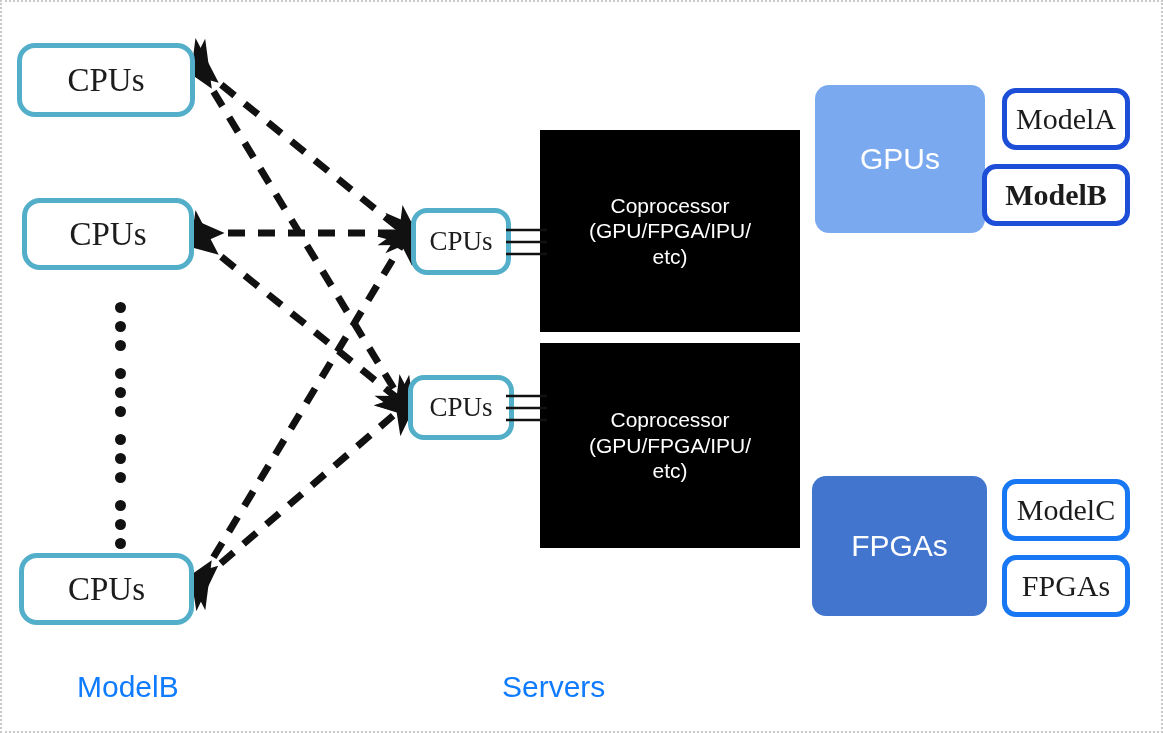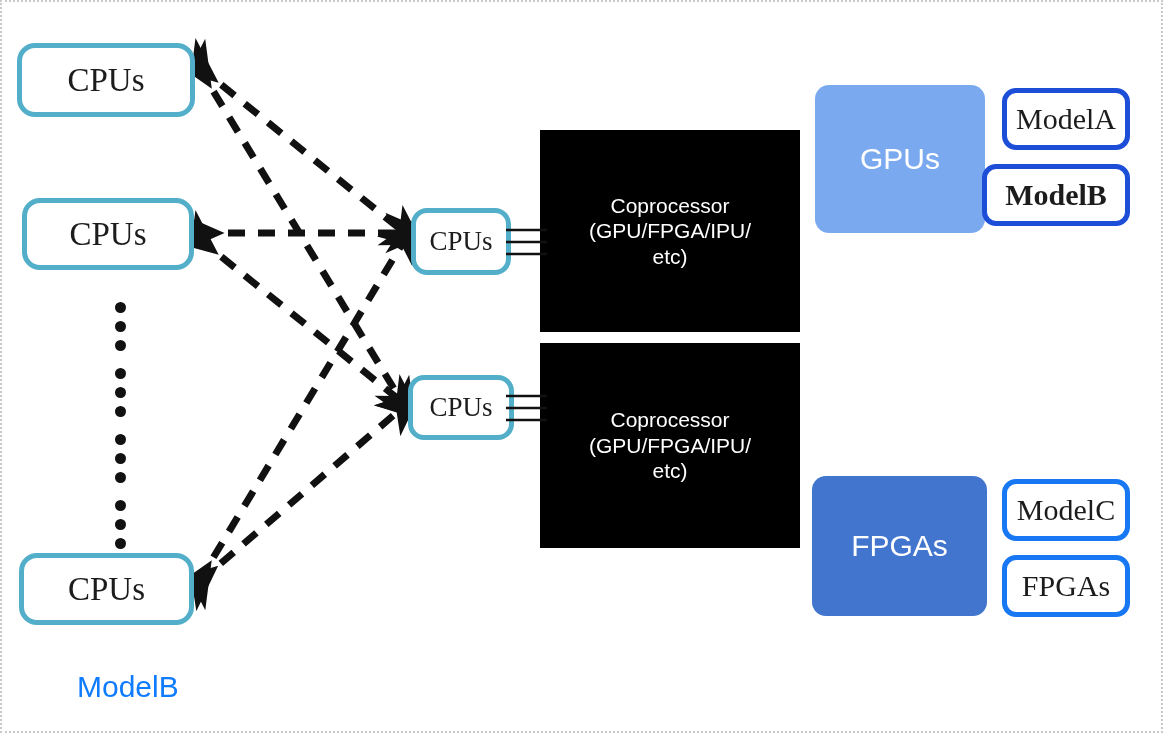--- a/index.html
+++ b/index.html
@@ -216,14 +216,15 @@
   <div class="node pool pool-fpga" style="left:810px; top:474px; width:175px; height:140px;">
     <span>FPGAs</span>
   </div>
 
   <div class="node model model-dark" style="left:1000px; top:553px; width:128px; height:62px;">
     <span>FPGAs</span>
   </div>
 
   <div class="caption" style="left:75px; top:668px;">ModelB</div>
 
+  <div class="caption" style="left:500px; top:668px;">Servers</div>
 
 </div>
 
 </body></html>

